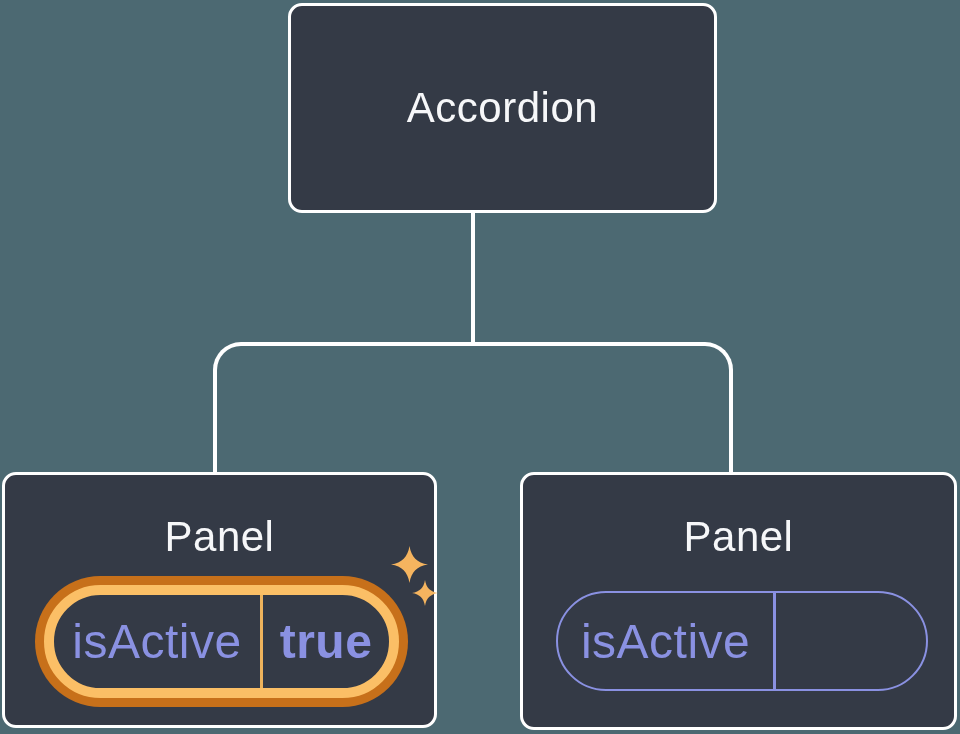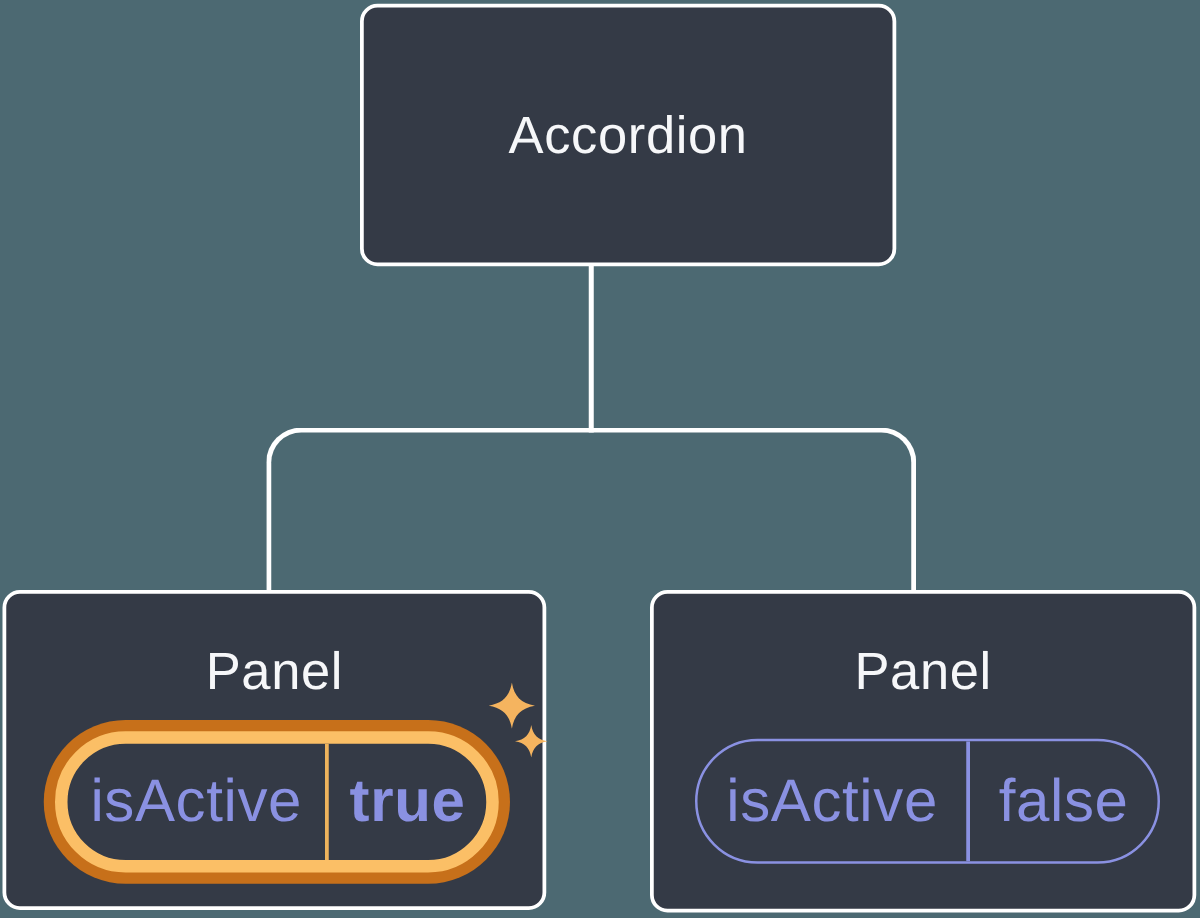--- a/index.html
+++ b/index.html
@@ -132,17 +132,16 @@
       <path d="M50 0 C55 30 70 45 100 50 C70 55 55 70 50 100 C45 70 30 55 0 50 C30 45 45 30 50 0 Z"></path>
     </svg>
   </div>
 
   <div class="node node-panel-right">
     <div class="node-title panel-title">Panel</div>
 
     <div class="pill-inactive">
       <div class="pill-cell key">isActive</div>
       <div class="divider-purple"></div>
-      <div class="pill-cell val">false</div>
     </div>
   </div>
 
 </div>
 
 </body></html>

